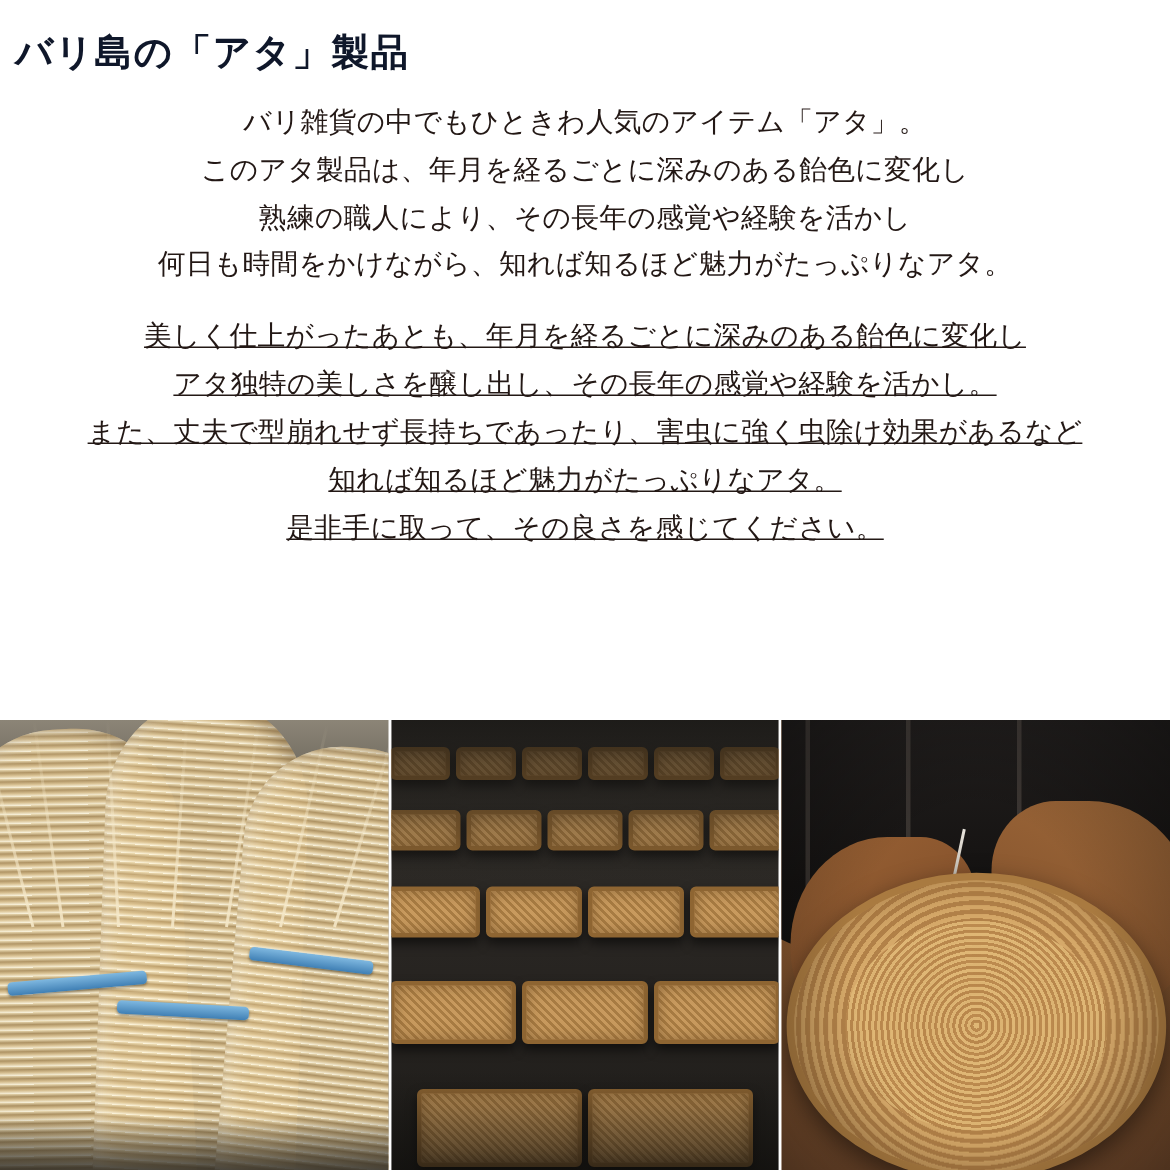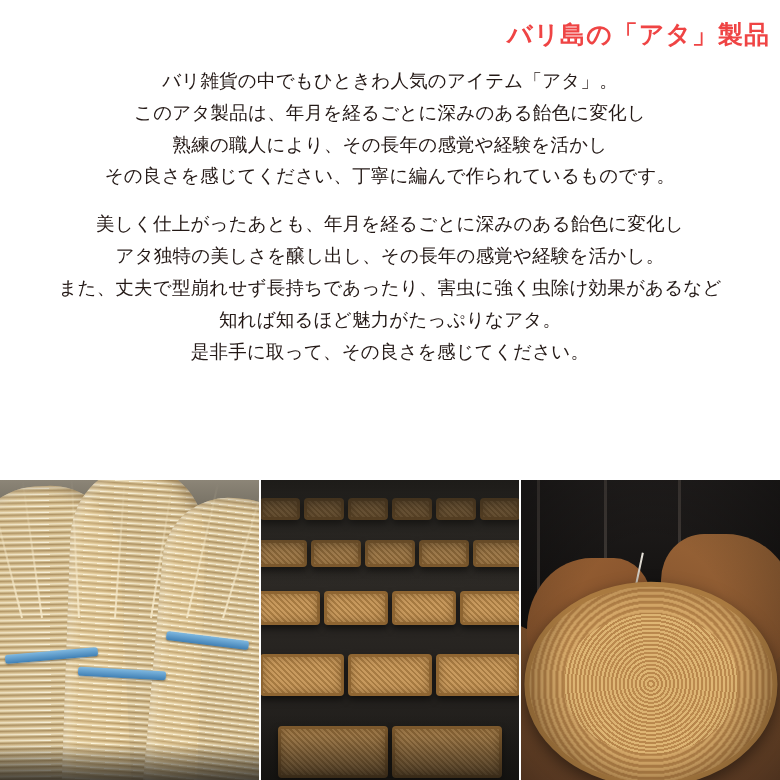--- a/index.html
+++ b/index.html
@@ -19,36 +19,37 @@
     height: 780px;
     position: relative;
     display: flex;
     flex-direction: column;
   }
   .text-block {
     padding: 0 10px;
     box-sizing: border-box;
   }
   .title {
-    text-align: right;
+    text-align: left;
     font-size: 25px;
     font-weight: bold;
     letter-spacing: 1px;
     margin: 18px 0 14px 0;
-    color: #ef4444;
+    color: #0f172a;
   }
   .para {
     text-align: center;
     font-size: 18.5px;
     line-height: 1.72;
     color: #231815;
     letter-spacing: 0.2px;
   }
   .para + .para {
     margin-top: 16px;
+    text-decoration: underline;
   }
   .para .line {
     display: block;
     white-space: nowrap;
   }
   .gallery {
     position: absolute;
     left: 0;
     bottom: 0;
     width: 780px;
@@ -219,21 +220,21 @@
 <div class="page">
 
   <div class="text-block">
 
     <h1 class="title">バリ島の「アタ」製品</h1>
 
     <div class="para">
       <span class="line">バリ雑貨の中でもひときわ人気のアイテム「アタ」。</span>
       <span class="line">このアタ製品は、年月を経るごとに深みのある飴色に変化し</span>
       <span class="line">熟練の職人により、その長年の感覚や経験を活かし</span>
-      <span class="line">その良さを感じてください、丁寧に編んで作られているものです。</span>
+      <span class="line">何日も時間をかけながら、知れば知るほど魅力がたっぷりなアタ。</span>
     </div>
 
     <div class="para">
       <span class="line">美しく仕上がったあとも、年月を経るごとに深みのある飴色に変化し</span>
       <span class="line">アタ独特の美しさを醸し出し、その長年の感覚や経験を活かし。</span>
       <span class="line">また、丈夫で型崩れせず長持ちであったり、害虫に強く虫除け効果があるなど</span>
       <span class="line">知れば知るほど魅力がたっぷりなアタ。</span>
       <span class="line">是非手に取って、その良さを感じてください。</span>
     </div>
 

